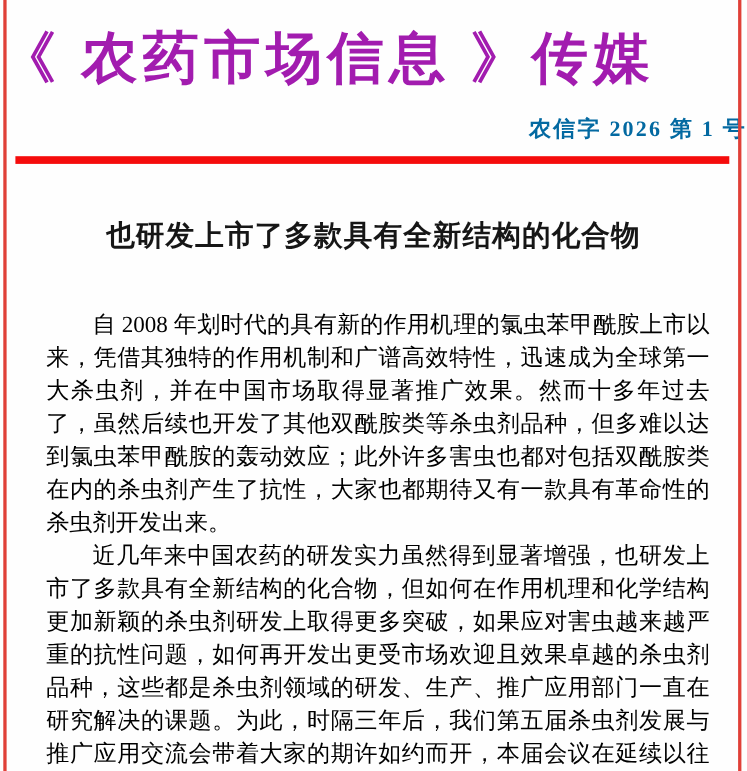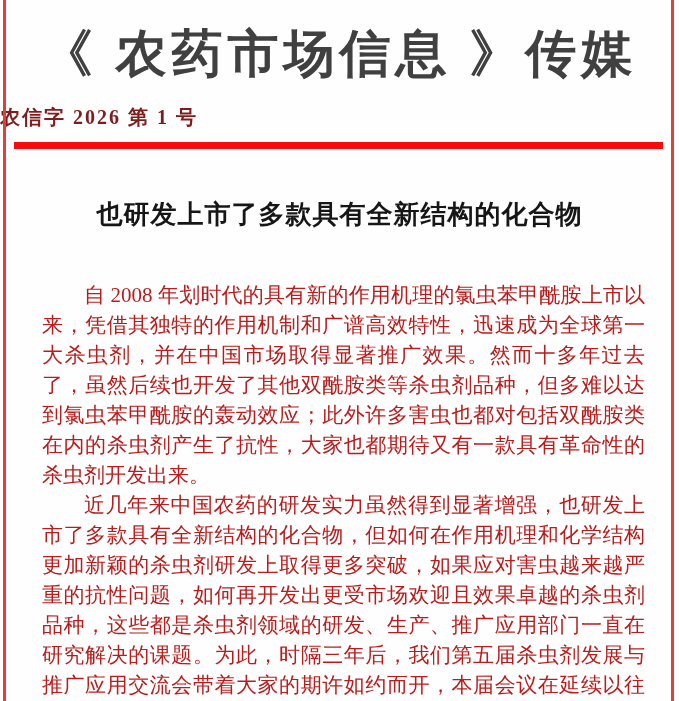--- a/index.html
+++ b/index.html
@@ -18,35 +18,35 @@
     top: 0;
     bottom: 0;
     width: 3px;
     background: #e04038;
   }
   .edge-line.left  { left: 3px; }
   .edge-line.right { right: 5px; }
 
   .masthead {
     margin-top: 24px;
-    text-align: center;
+    text-align: left;
     font-size: 51px;
     line-height: 60px;
     font-weight: bold;
     letter-spacing: 5px;
-    color: #404040;
+    color: #a21caf;
     white-space: nowrap;
   }
   .issue {
     margin-top: 20px;
-    text-align: left;
+    text-align: right;
     font-size: 20px;
     font-weight: bold;
     letter-spacing: 2px;
-    color: #7f1d1d;
+    color: #0369a1;
   }
   .red-rule {
     height: 7px;
     background: #f50c0c;
     margin: 11px 16px 0 14px;
   }
   .doc-title {
     margin-top: 48px;
     text-align: center;
     font-size: 26px;
@@ -57,21 +57,21 @@
   .body-text {
     margin-top: 48px;
     padding: 0 34px 0 42px;
   }
   .body-text p {
     font-size: 21px;
     line-height: 30px;
     text-align: justify;
     text-justify: inter-character;
     text-indent: 2em;
-    color: #b91c1c;
+    color: #000000;
   }
 </style>
 </head>
 <body>
 
 <div class="page">
   <div class="edge-line left"></div>
   <div class="edge-line right"></div>
 
   <header>

